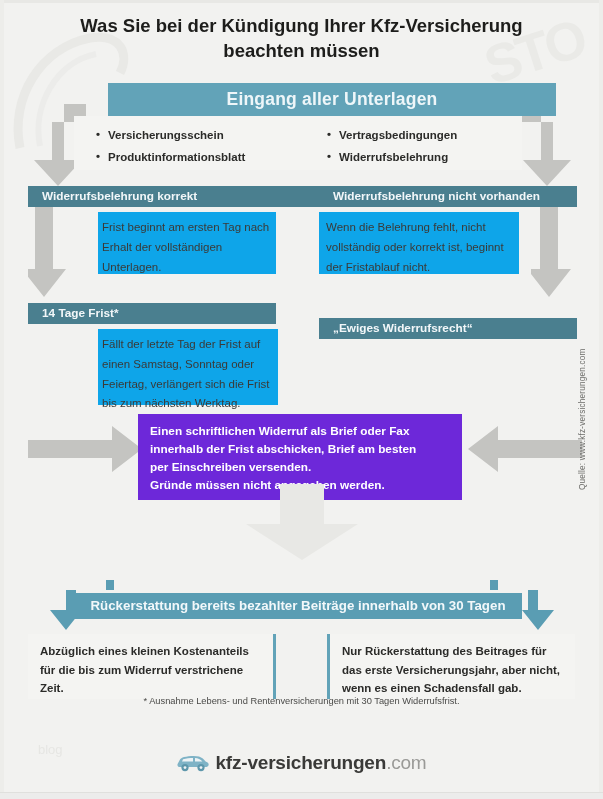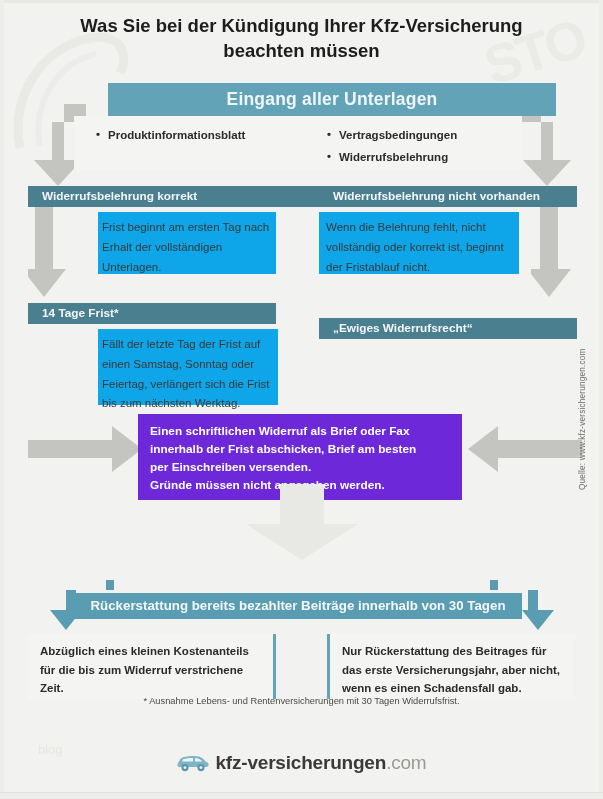--- a/index.html
+++ b/index.html
@@ -245,20 +245,21 @@
     <svg width="62" height="88" viewBox="0 0 62 88">
       <path d="M4,4 L4,22 L38,22 L38,60 L56,60 L32,86 L8,60 L26,60 L26,4 Z" fill="#c4c4c1"></path>
     </svg>
   </div>
 
   <div class="head-bar">Eingang aller Unterlagen</div>
   <div class="doc-panel"></div>
 
   <div class="bullets left">
     <ul>
+      <li>Versicherungsschein</li>
       <li>Produktinformationsblatt</li>
     </ul>
   </div>
   <div class="bullets right">
     <ul>
       <li>Vertragsbedingungen</li>
       <li>Widerrufsbelehrung</li>
     </ul>
   </div>
 

